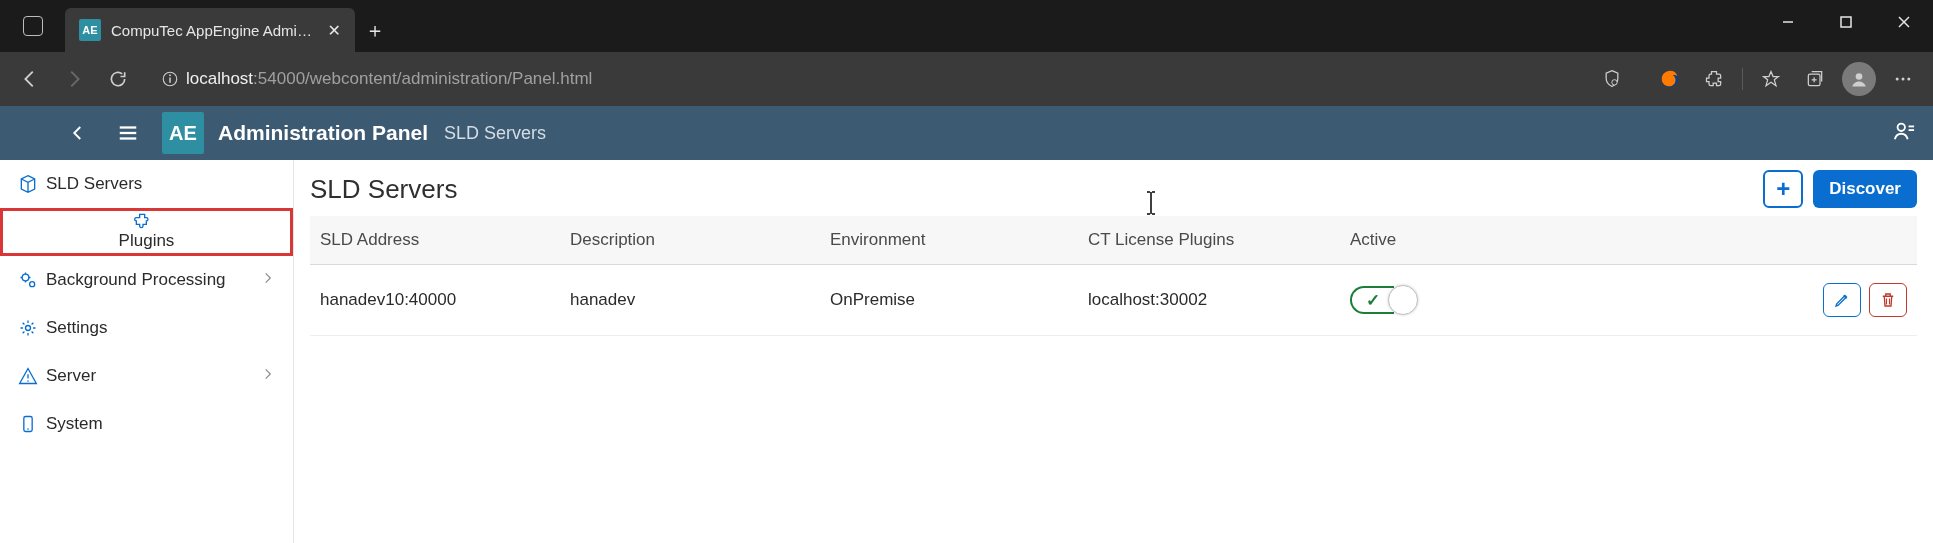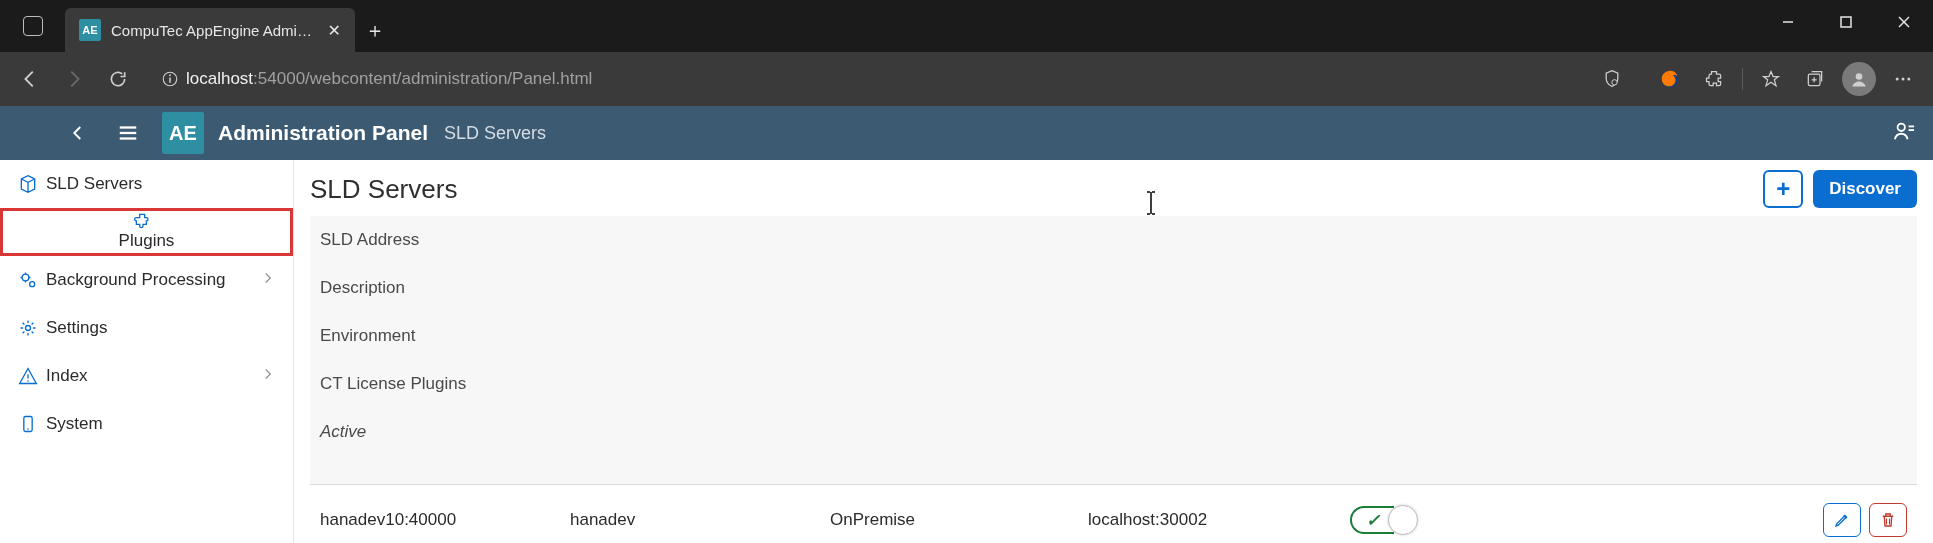--- a/index.html
+++ b/index.html
@@ -51,30 +51,30 @@
 
   .main { flex: 1; background: #fff; padding: 10px 16px 0 16px; position: relative; }
   .page-head { display: flex; align-items: center; margin-bottom: 8px; }
   .page-title { font-size: 26px; color: #2f2f2f; font-weight: 400; }
   .page-actions { margin-left: auto; display: flex; gap: 10px; }
   .btn { height: 38px; display:flex; align-items:center; justify-content:center; border-radius: 6px; font-size: 17px; cursor:pointer; }
   .btn-add { width: 40px; border: 2px solid #0a6ed1; color: #0a6ed1; background:#fff; font-size:24px; font-weight:600; }
   .btn-primary { background: #0a6ed1; color:#fff; padding: 0 16px; font-weight:600; }
 
   .table { width: 100%; }
-  .thead { display:flex; border-bottom: 1px solid #d9d9d9; background:#f7f7f7;flex-direction:column; }
+  .thead { display:flex; border-bottom: 1px solid #d9d9d9; background:#f7f7f7; }
   .th { padding: 14px 10px; font-size: 17px; color: #4a4a4a; font-weight: 400; }
   .tr { display:flex; border-bottom: 1px solid #eee; align-items:center; }
   .td { padding: 18px 10px; font-size: 17px; color: #2b2b2b; display:flex; align-items:center; }
 
   .col-addr { width: 250px; }
   .col-desc { width: 260px; }
   .col-env  { width: 258px; }
   .col-lic  { width: 262px; }
-  .col-act  { width: 140px; justify-content:flex-start;font-style:italic; }
+  .col-act  { width: 140px; justify-content:flex-start; }
   .col-ops  { flex: 1; justify-content:flex-end; gap:8px; }
 
   .toggle { width: 70px; height: 30px; border-radius: 16px; position: relative; display:flex; align-items:center; }
   .toggle-left { width: 44px; height:28px; border:2px solid #1b7f3a; border-radius:16px 0 0 16px; border-right:none; display:flex; align-items:center; justify-content:center; color:#1b7f3a; font-weight:700; }
   .toggle-knob { width:30px; height:30px; border-radius:50%; background:#fff; border:1px solid #c0c0c0; margin-left:-6px; box-shadow: 0 0 3px rgba(0,0,0,.2); }
 
   .icon-btn { width: 38px; height: 34px; border-radius: 6px; display:flex; align-items:center; justify-content:center; }
   .icon-btn.edit { border: 1.5px solid #0a6ed1; color:#0a6ed1; }
   .icon-btn.del { border: 1.5px solid #c0392b; color:#c0392b; }
 
@@ -266,21 +266,21 @@
     </div>
 
     <div class="side-item">
       <span class="side-icon">
           <svg viewBox="0 0 24 24">
             <path d="M12 3L2 21h20L12 3z" fill="none" stroke="#0a6ed1" stroke-width="1.6"></path>
             <line x1="12" y1="10" x2="12" y2="15" stroke="#0a6ed1" stroke-width="1.6"></line>
             <circle cx="12" cy="18" r="1" fill="#0a6ed1"></circle>
           </svg>
         </span>
-      <span class="side-label">Index</span>
+      <span class="side-label">Server</span>
       <span class="side-chevron"><svg width="14" height="14" viewBox="0 0 24 24">
             <path d="M8 4l8 8-8 8" fill="none" stroke="currentColor" stroke-width="2"></path>
           </svg></span>
     </div>
 
     <div class="side-item">
       <span class="side-icon">
           <svg viewBox="0 0 24 24">
             <rect x="7" y="3" width="10" height="18" rx="2" fill="none" stroke="#0a6ed1" stroke-width="1.6"></rect>
             <circle cx="12" cy="18" r="1" fill="#0a6ed1"></circle>

